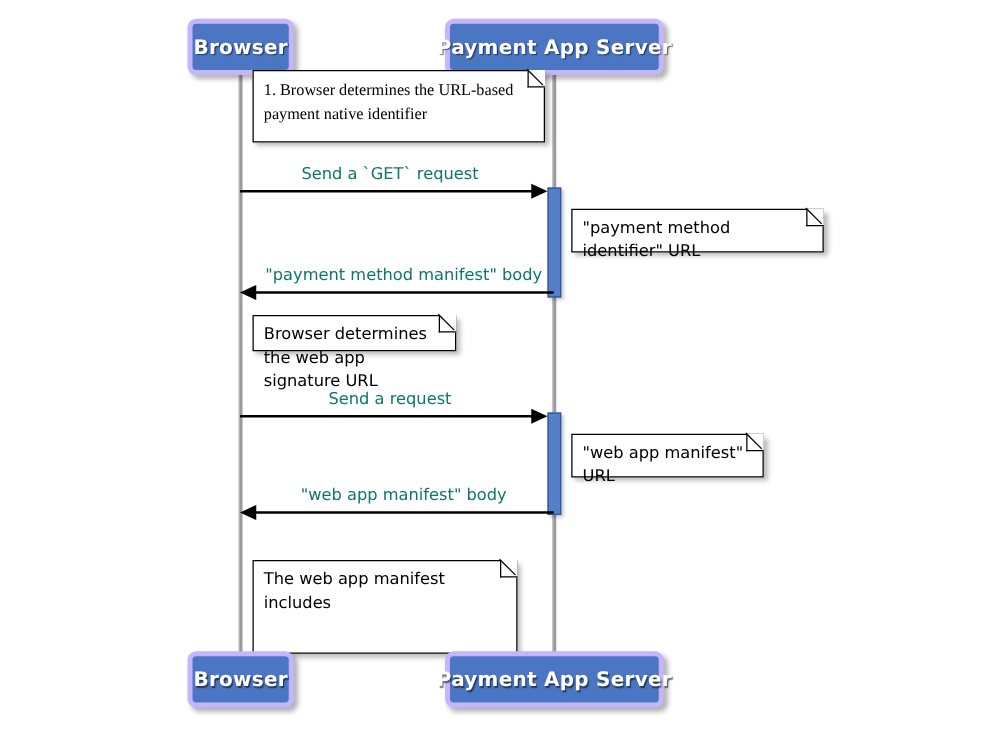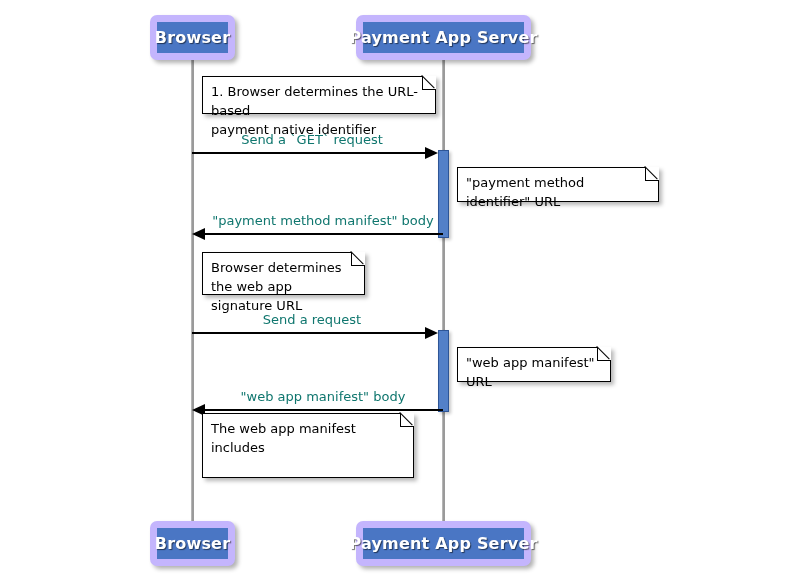--- a/index.html
+++ b/index.html
@@ -18,21 +18,21 @@
     background:#9a9a9a;
     border-left:1px solid #b5b5b5;
     box-sizing:border-box;
   }
 
   
   .actor{
     position:absolute;
     box-sizing:border-box;
     background:#4a76c4;
-    border:7px solid #c4b5fd;
+    border:4px solid #c4b5fd;
     border-radius:7px;
     color:#ffffff;
     font-size:16px;
     font-weight:bold;
     display:flex;
     align-items:center;
     justify-content:center;
     text-shadow:1px 1px 1px rgba(0,0,0,.55);
     box-shadow:3px 3px 4px rgba(0,0,0,.30);
     letter-spacing:.2px;
@@ -119,21 +119,21 @@
 
   <div class="lifeline" style="left:191px;top:58px;height:464px;"></div>
   <div class="lifeline" style="left:442px;top:58px;height:464px;"></div>
 
   <div class="actor" style="left:150px;top:15px;width:85px;height:45px;">Browser</div>
   <div class="actor" style="left:356px;top:15px;width:175px;height:45px;">Payment App Server</div>
 
   <div class="activation" style="left:438px;top:150px;height:88px;"></div>
   <div class="activation" style="left:438px;top:330px;height:82px;"></div>
 
-  <div class="note" style="left:202px;top:76px;width:234px;height:38px;">
+  <div class="note" style="left:202px;top:56px;width:234px;height:58px;font-family:Liberation Serif, serif;">
     <div class="fold"></div>
     <div class="txt">
       <span>1. Browser determines the URL-based</span>
       <span>payment native identifier</span>
     </div>
   </div>
 
   <div class="msg to-right" style="left:192px;top:152px;width:251px;">
     <div class="line" style="width:240px;"></div>
     <div class="head" style="left:233px;"></div>
@@ -146,21 +146,21 @@
       <span>"payment method identifier" URL</span>
     </div>
   </div>
 
   <div class="msg to-left" style="left:192px;top:233px;width:251px;">
     <div class="line" style="left:11px;width:240px;"></div>
     <div class="head" style="left:0;"></div>
     <div class="label" style="left:11px;width:240px;">"payment method manifest" body</div>
   </div>
 
-  <div class="note" style="left:202px;top:252px;width:163px;height:43px;">
+  <div class="note" style="left:202px;top:252px;width:163px;height:29px;">
     <div class="fold"></div>
     <div class="txt">
       <span>Browser determines</span>
       <span>the web app signature URL</span>
     </div>
   </div>
 
   <div class="msg to-right" style="left:192px;top:332px;width:251px;">
     <div class="line" style="width:240px;"></div>
     <div class="head" style="left:233px;"></div>
@@ -173,21 +173,21 @@
       <span>"web app manifest" URL</span>
     </div>
   </div>
 
   <div class="msg to-left" style="left:192px;top:409px;width:251px;">
     <div class="line" style="left:11px;width:240px;"></div>
     <div class="head" style="left:0;"></div>
     <div class="label" style="left:11px;width:240px;">"web app manifest" body</div>
   </div>
 
-  <div class="note" style="left:202px;top:413px;width:212px;height:65px;">
+  <div class="note" style="left:202px;top:448px;width:212px;height:75px;">
     <div class="fold"></div>
     <div class="txt">
       <span>The web app manifest includes</span>
     </div>
   </div>
 
   <div class="actor" style="left:150px;top:521px;width:85px;height:45px;">Browser</div>
   <div class="actor" style="left:356px;top:521px;width:175px;height:45px;">Payment App Server</div>
 
 </div>

